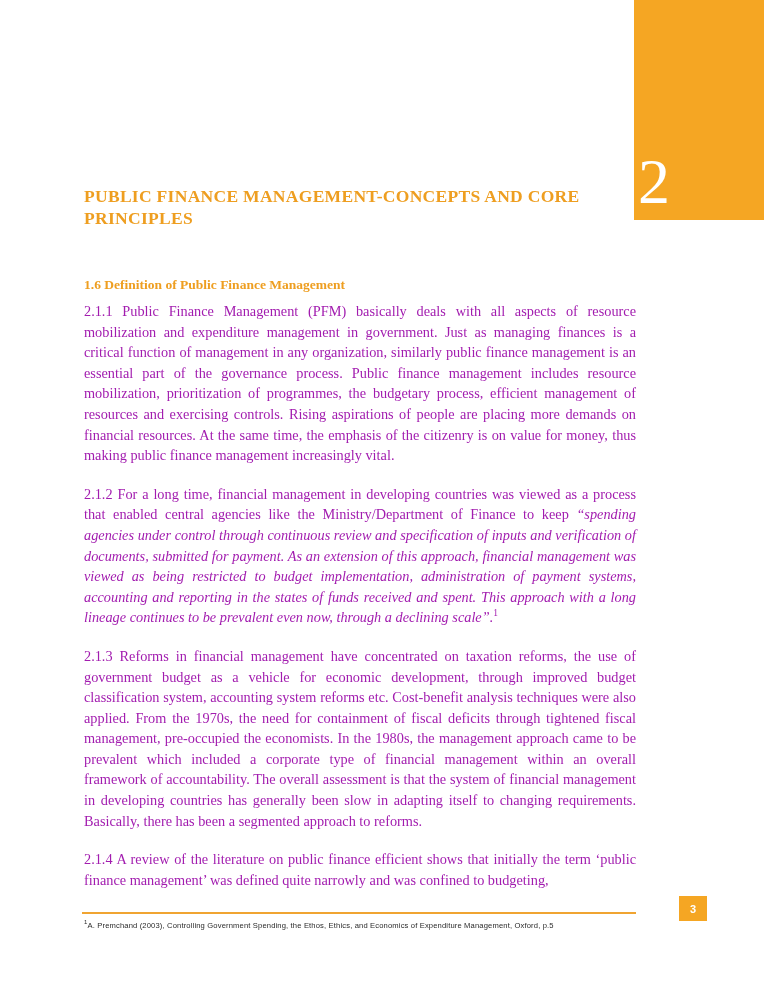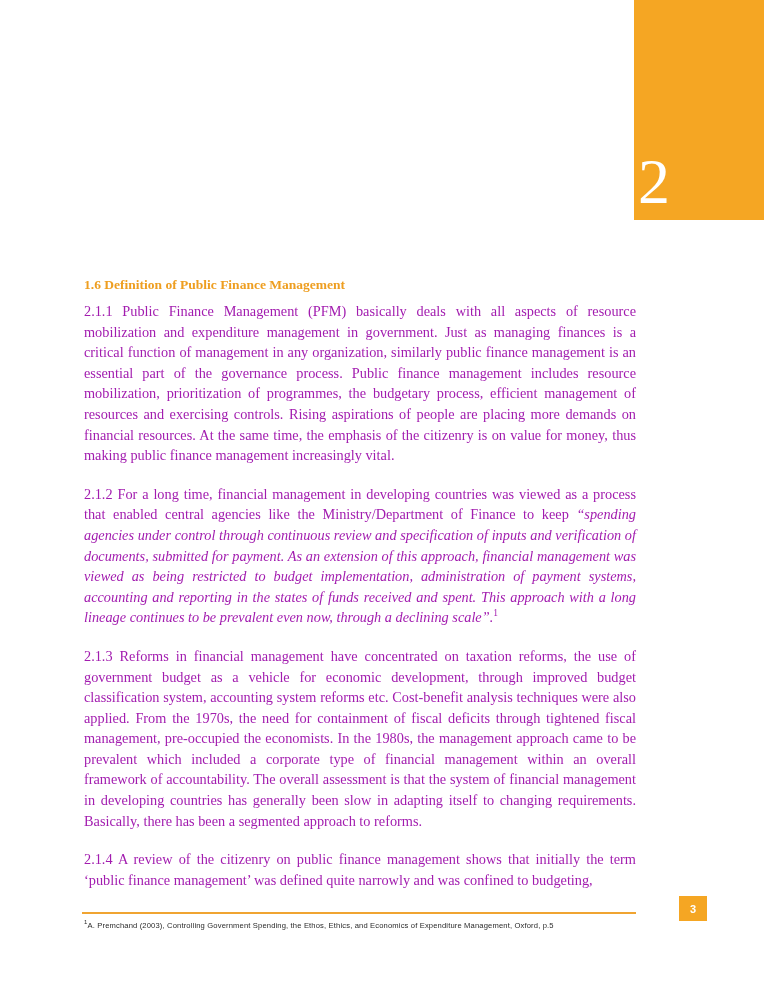--- a/index.html
+++ b/index.html
@@ -144,34 +144,35 @@
   }
 </style>
 </head>
 <body>
 
 <div class="page">
 
   <div class="chapter-block"></div>
   <div class="chapter-number">2</div>
 
+  <h1 class="chapter-title">PUBLIC FINANCE MANAGEMENT-CONCEPTS AND CORE PRINCIPLES</h1>
 
   <h2 class="section-heading">1.6 Definition of Public Finance Management</h2>
 
   <div class="body-col">
 
     <p class="para">2.1.1 Public Finance Management (PFM) basically deals with all aspects of resource mobilization and expenditure management in government. Just as managing finances is a critical function of management in any organization, similarly public finance management is an essential part of the governance process. Public finance management includes resource mobilization, prioritization of programmes, the budgetary process, efficient management of resources and exercising controls. Rising aspirations of people are placing more demands on financial resources. At the same time, the emphasis of the citizenry is on value for money, thus making public finance management increasingly vital.</p>
 
     <p class="para">
       <span>2.1.2 For a long time, financial management in developing countries was viewed as a process that enabled central agencies like the Ministry/Department of Finance to keep </span><span class="quote">“spending agencies under control through continuous review and specification of inputs and verification of documents, submitted for payment. As an extension of this approach, financial management was viewed as being restricted to budget implementation, administration of payment systems, accounting and reporting in the states of funds received and spent. This approach with a long lineage continues to be prevalent even now, through a declining scale”.</span><sup class="fn-ref">1</sup>
     </p>
 
     <p class="para">2.1.3 Reforms in financial management have concentrated on taxation reforms, the use of government budget as a vehicle for economic development, through improved budget classification system, accounting system reforms etc. Cost-benefit analysis techniques were also applied. From the 1970s, the need for containment of fiscal deficits through tightened fiscal management, pre-occupied the economists. In the 1980s, the management approach came to be prevalent which included a corporate type of financial management within an overall framework of accountability. The overall assessment is that the system of financial management in developing countries has generally been slow in adapting itself to changing requirements. Basically, there has been a segmented approach to reforms.</p>
 
-    <p class="para">2.1.4 A review of the citizenry on public finance management shows that initially the term ‘public finance management’ was defined quite narrowly and was confined to budgeting,</p>
+    <p class="para">2.1.4 A review of the literature on public finance efficient shows that initially the term ‘public finance management’ was defined quite narrowly and was confined to budgeting,</p>
   </div>
 
   <div class="footnote-rule"></div>
 
   <div class="footnote">
     <sup>1</sup><span>A. Premchand (2003), Controlling Government Spending, the Ethos, Ethics, and Economics of Expenditure Management, Oxford, p.5</span>
   </div>
 
   <div class="page-badge">3</div>
 

